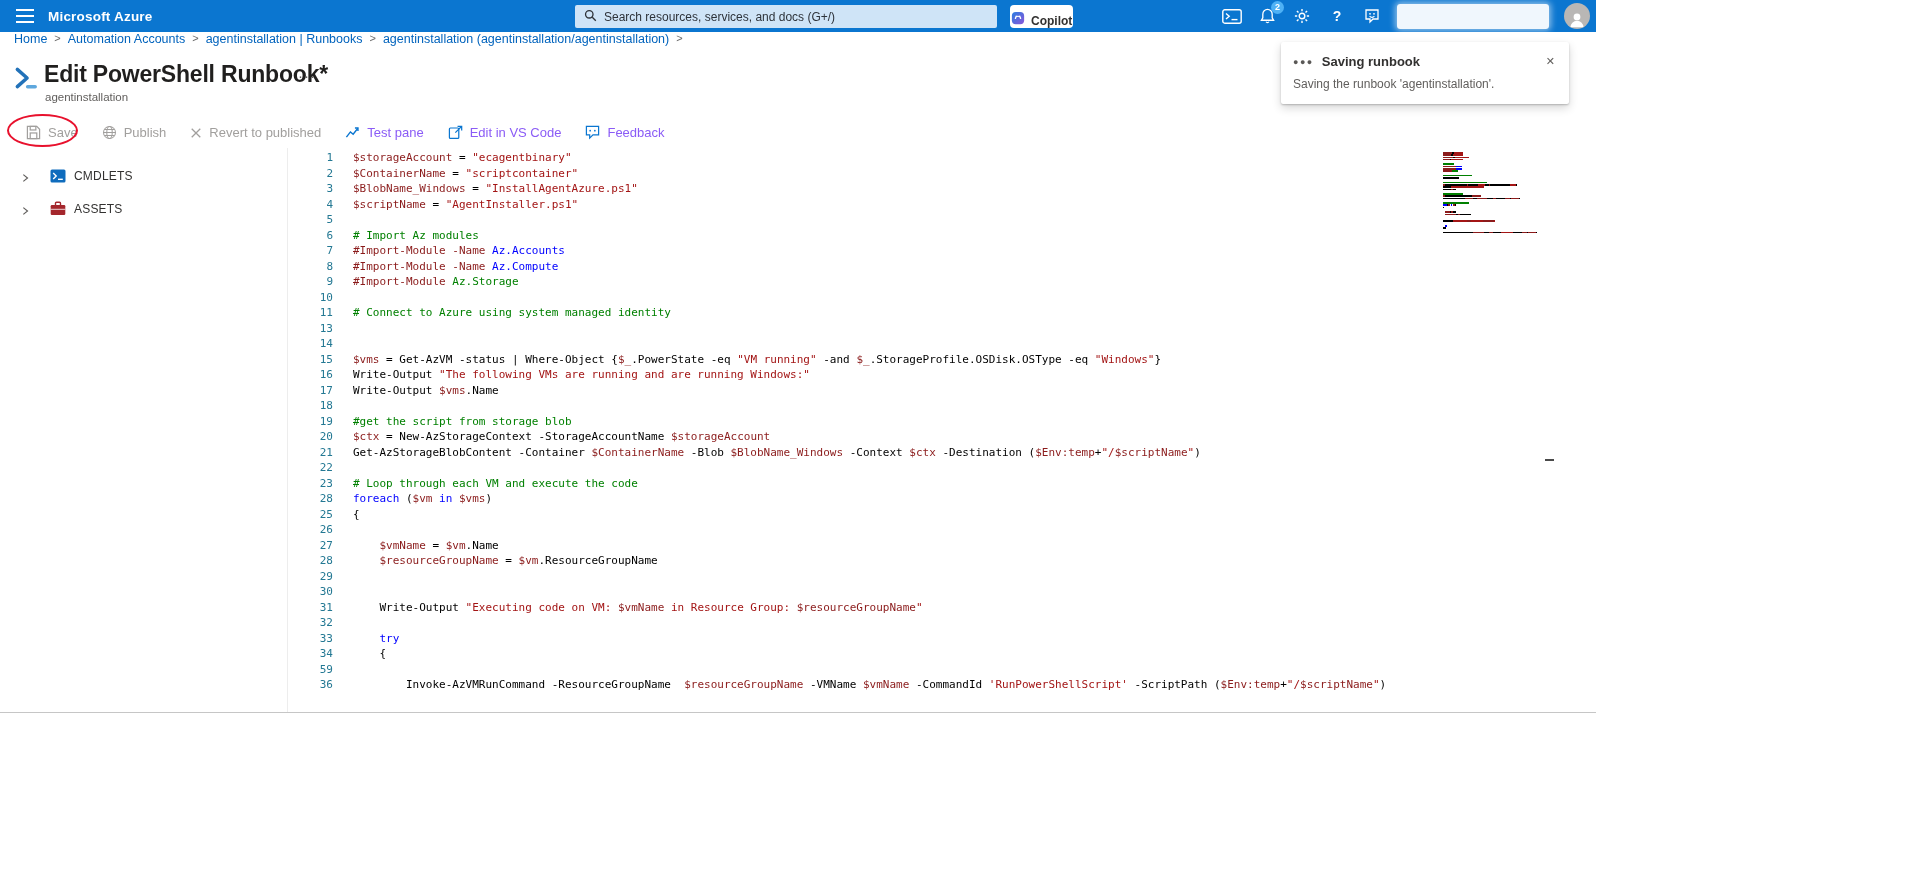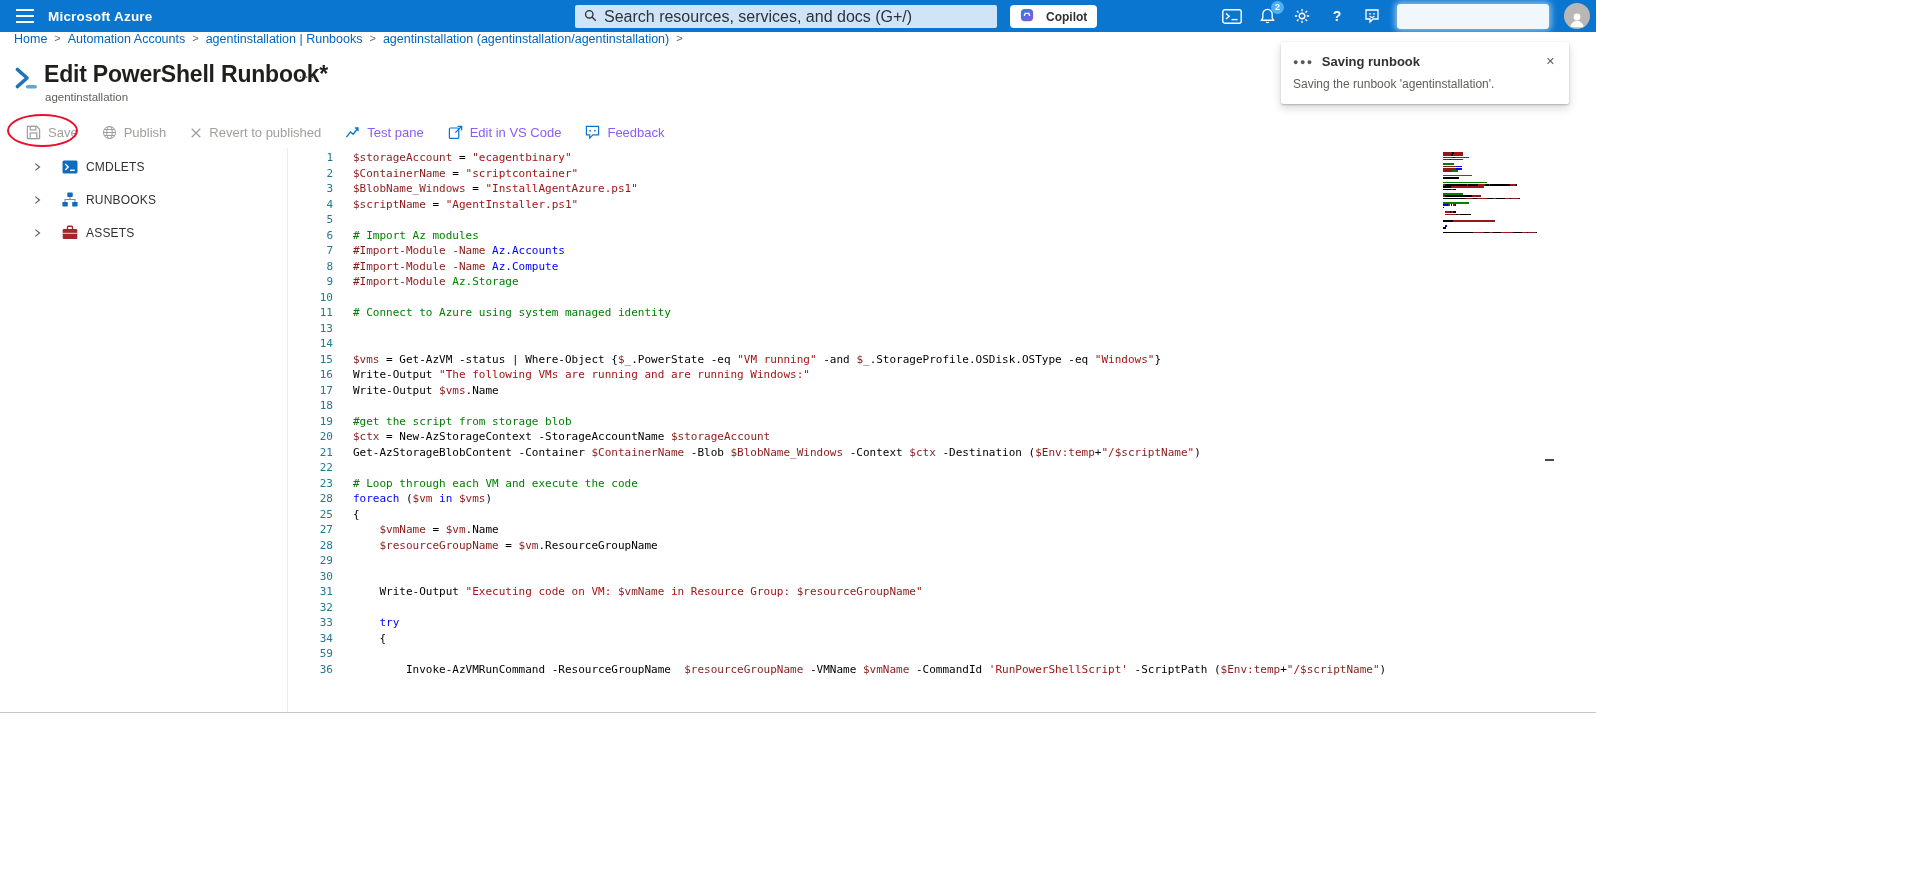--- a/index.html
+++ b/index.html
@@ -4,23 +4,23 @@
 <style>
   *{box-sizing:border-box;margin:0;padding:0}
   body{margin:0;background:#fff;font-family:"Liberation Sans","DejaVu Sans",sans-serif;-webkit-font-smoothing:antialiased}
   .stage{position:relative;width:1915px;height:888px;background:#fff;overflow:hidden}
 
   
   .topbar{position:absolute;left:0;top:0;width:1596px;height:32px;background:#0b76d0;color:#fff;display:flex;align-items:center;padding:0 10px}
   .hamburger{width:30px;height:32px;display:flex;align-items:center;justify-content:center;cursor:pointer}
   .brand{font-weight:700;font-size:13.5px;margin-left:8px;letter-spacing:.2px;cursor:pointer}
   .search{position:absolute;left:575px;top:5px;width:422px;height:23px;background:#cfe4f7;border-radius:2px;display:flex;align-items:center;gap:7px;padding:0 9px}
-  .search input{flex:1;border:0;background:transparent;outline:none;font-size:16px;color:#6d28d9;font-family:inherit}
+  .search input{flex:1;border:0;background:transparent;outline:none;font-size:12px;color:#6d28d9;font-family:inherit}
   .search input::placeholder{color:#20242a;opacity:.92}
-  .copilot{position:absolute;left:1010px;top:5px;height:23px;background:#fff;border:0;border-radius:4px;display:flex;align-items:center;gap:12px;padding:0 10px;font-size:12px;font-weight:600;color:#323130;cursor:pointer;font-family:inherit}
+  .copilot{position:absolute;left:1010px;top:5px;height:23px;background:#fff;border:0;border-radius:4px;display:flex;align-items:flex-end;gap:6px;padding:0 1px;font-size:12px;font-weight:600;color:#323130;cursor:pointer;font-family:inherit}
   .tb-right{position:absolute;right:6px;top:0;height:32px;display:flex;align-items:center;gap:15px}
   .tb-ic{position:relative;width:20px;height:20px;display:flex;align-items:center;justify-content:center;cursor:pointer}
   .tb-ic .qm{font-size:14px;font-weight:700;color:#fff}
   .badge{position:absolute;top:-5px;right:-7px;min-width:13px;height:13px;border-radius:7px;background:#4eb1f5;color:#fff;font-size:9px;line-height:13px;text-align:center;padding:0 2px;font-weight:700}
   .redact{width:152px;height:25px;background:rgba(255,255,255,.94);border-radius:3px;box-shadow:0 0 6px 2px rgba(255,255,255,.55)}
   .avatar{width:26px;height:26px;border-radius:50%;background:#b9b7b5;display:flex;align-items:flex-end;justify-content:center;overflow:hidden;cursor:pointer}
 
   
   .crumbs{position:absolute;left:0;top:32px;height:30px;display:flex;padding-left:14px;font-size:12.5px;background:#fff}
   .bc-link{color:#0063bd;cursor:pointer;white-space:nowrap}
@@ -44,21 +44,21 @@
   .toolbar{position:absolute;left:0;top:117px;height:31px;display:flex;align-items:center;padding-left:26px;gap:24px}
   .tbi{display:flex;align-items:center;gap:7px;font-size:13px;background:none;border:0;padding:0;cursor:pointer;font-family:inherit;white-space:nowrap}
   .tbi.disabled{color:#a19f9d}
   .tbi.disabled svg{color:#a19f9d}
   .tbi.enabled{color:#8b5cf6}
   .tbi.enabled svg{color:#0b76d0}
   .ellipse{position:absolute;left:7px;top:114px;width:71px;height:33px;border:2.5px solid #e8112d;border-radius:50%;pointer-events:none;z-index:4}
 
   
   .sidebar{position:absolute;left:0;top:150px;width:287px}
-  .side-row{height:33px;display:flex;align-items:center;padding-left:32px;cursor:pointer}
+  .side-row{height:33px;display:flex;align-items:flex-end;padding-left:20px;cursor:pointer}
   .side-chev{width:12px;display:flex}
   .side-icon{margin-left:18px;display:flex}
   .side-label{margin-left:8px;font-size:12px;color:#323130;letter-spacing:.2px}
 
   
   .editor{position:absolute;left:287px;top:148px;width:1270px;height:564px;border-left:1px solid #ededed;overflow:hidden;background:#fff}
   .lines{position:absolute;left:0;top:2px;right:130px}
   .cline{display:flex;height:15.5px;line-height:15.5px;font-family:"DejaVu Sans Mono","Liberation Mono",monospace;font-size:11px;white-space:pre}
   .lnum{flex:0 0 45px;text-align:right;color:#237893}
   .lcode{padding-left:20px}
@@ -256,38 +256,20 @@
           </svg>
         </span>
         <span class="side-icon">
           <svg width="16" height="14" viewBox="0 0 16 14">
             <rect x="0.5" y="0.5" width="15" height="13" rx="1.5" fill="#0f6cbd"></rect>
             <path d="M3.2 4l3 3-3 3" stroke="#fff" stroke-width="1.4" fill="none"></path>
             <path d="M8 10.3h4.8" stroke="#fff" stroke-width="1.4"></path>
           </svg>
         </span>
         <span class="side-label">CMDLETS</span>
-      </div>
-      <div class="side-row">
-        <span class="side-chev">
-          <svg width="10" height="10" viewBox="0 0 12 12">
-            <path d="M4 2l5 4-5 4" fill="none" stroke="#605e5c" stroke-width="1.4"></path>
-          </svg>
-        </span>
-        <span class="side-icon">
-          <svg width="16" height="15" viewBox="0 0 16 15">
-            <path d="M8 5v2.5M8 7.5H3V10M8 7.5h5V10" fill="none" stroke="#8a8886" stroke-width="1.1"></path>
-            <g fill="#0f6cbd">
-              <rect x="5.3" y="0.5" width="5.4" height="4.4" rx=".6"></rect>
-              <rect x="0.4" y="10" width="5.4" height="4.4" rx=".6"></rect>
-              <rect x="10.2" y="10" width="5.4" height="4.4" rx=".6"></rect>
-            </g>
-          </svg>
-        </span>
-        <span class="side-label">RUNBOOKS</span>
       </div>
       <div class="side-row">
         <span class="side-chev">
           <svg width="10" height="10" viewBox="0 0 12 12">
             <path d="M4 2l5 4-5 4" fill="none" stroke="#605e5c" stroke-width="1.4"></path>
           </svg>
         </span>
         <span class="side-icon">
           <svg width="16" height="15" viewBox="0 0 16 15">
             <path d="M5.5 4V2.3a1 1 0 011-1h3a1 1 0 011 1V4" fill="none" stroke="#a4262c" stroke-width="1.4"></path>
@@ -318,20 +300,21 @@
         <div class="cline"><span class="lnum">16</span><span class="lcode"><span class="c-pln">Write-Output </span><span class="c-str">"The following VMs are running and are running Windows:"</span></span></div>
         <div class="cline"><span class="lnum">17</span><span class="lcode"><span class="c-pln">Write-Output </span><span class="c-var">$vms</span><span class="c-pln">.Name</span></span></div>
         <div class="cline"><span class="lnum">18</span><span class="lcode"></span></div>
         <div class="cline"><span class="lnum">19</span><span class="lcode"><span class="c-cmt">#get the script from storage blob</span></span></div>
         <div class="cline"><span class="lnum">20</span><span class="lcode"><span class="c-var">$ctx</span><span class="c-pln"> = New-AzStorageContext -StorageAccountName </span><span class="c-var">$storageAccount</span></span></div>
         <div class="cline"><span class="lnum">21</span><span class="lcode"><span class="c-pln">Get-AzStorageBlobContent -Container </span><span class="c-var">$ContainerName</span><span class="c-pln"> -Blob </span><span class="c-var">$BlobName_Windows</span><span class="c-pln"> -Context </span><span class="c-var">$ctx</span><span class="c-pln"> -Destination (</span><span class="c-var">$Env:temp</span><span class="c-pln">+</span><span class="c-str">"/</span><span class="c-var">$scriptName</span><span class="c-str">"</span><span class="c-pln">)</span></span></div>
         <div class="cline"><span class="lnum">22</span><span class="lcode"></span></div>
         <div class="cline"><span class="lnum">23</span><span class="lcode"><span class="c-cmt"># Loop through each VM and execute the code</span></span></div>
         <div class="cline"><span class="lnum">28</span><span class="lcode"><span class="c-kw">foreach</span><span class="c-pln"> (</span><span class="c-var">$vm</span><span class="c-pln"> </span><span class="c-kw">in</span><span class="c-pln"> </span><span class="c-var">$vms</span><span class="c-pln">)</span></span></div>
         <div class="cline"><span class="lnum">25</span><span class="lcode"><span class="c-pln">{</span></span></div>
+        <div class="cline"><span class="lnum">26</span><span class="lcode"></span></div>
         <div class="cline"><span class="lnum">27</span><span class="lcode"><span class="c-pln">    </span><span class="c-var">$vmName</span><span class="c-pln"> = </span><span class="c-var">$vm</span><span class="c-pln">.Name</span></span></div>
         <div class="cline"><span class="lnum">28</span><span class="lcode"><span class="c-pln">    </span><span class="c-var">$resourceGroupName</span><span class="c-pln"> = </span><span class="c-var">$vm</span><span class="c-pln">.ResourceGroupName</span></span></div>
         <div class="cline"><span class="lnum">29</span><span class="lcode"></span></div>
         <div class="cline"><span class="lnum">30</span><span class="lcode"></span></div>
         <div class="cline"><span class="lnum">31</span><span class="lcode"><span class="c-pln">    Write-Output </span><span class="c-str">"Executing code on VM: </span><span class="c-var">$vmName</span><span class="c-str"> in Resource Group: </span><span class="c-var">$resourceGroupName</span><span class="c-str">"</span></span></div>
         <div class="cline"><span class="lnum">32</span><span class="lcode"></span></div>
         <div class="cline"><span class="lnum">33</span><span class="lcode"><span class="c-pln">    </span><span class="c-kw">try</span></span></div>
         <div class="cline"><span class="lnum">34</span><span class="lcode"><span class="c-pln">    {</span></span></div>
         <div class="cline"><span class="lnum">59</span><span class="lcode"></span></div>
         <div class="cline"><span class="lnum">36</span><span class="lcode"><span class="c-pln">        Invoke-AzVMRunCommand -ResourceGroupName  </span><span class="c-var">$resourceGroupName</span><span class="c-pln"> -VMName </span><span class="c-var">$vmName</span><span class="c-pln"> -CommandId </span><span class="c-str">'RunPowerShellScript'</span><span class="c-pln"> -ScriptPath (</span><span class="c-var">$Env:temp</span><span class="c-pln">+</span><span class="c-str">"/</span><span class="c-var">$scriptName</span><span class="c-str">"</span><span class="c-pln">)</span></span></div>

